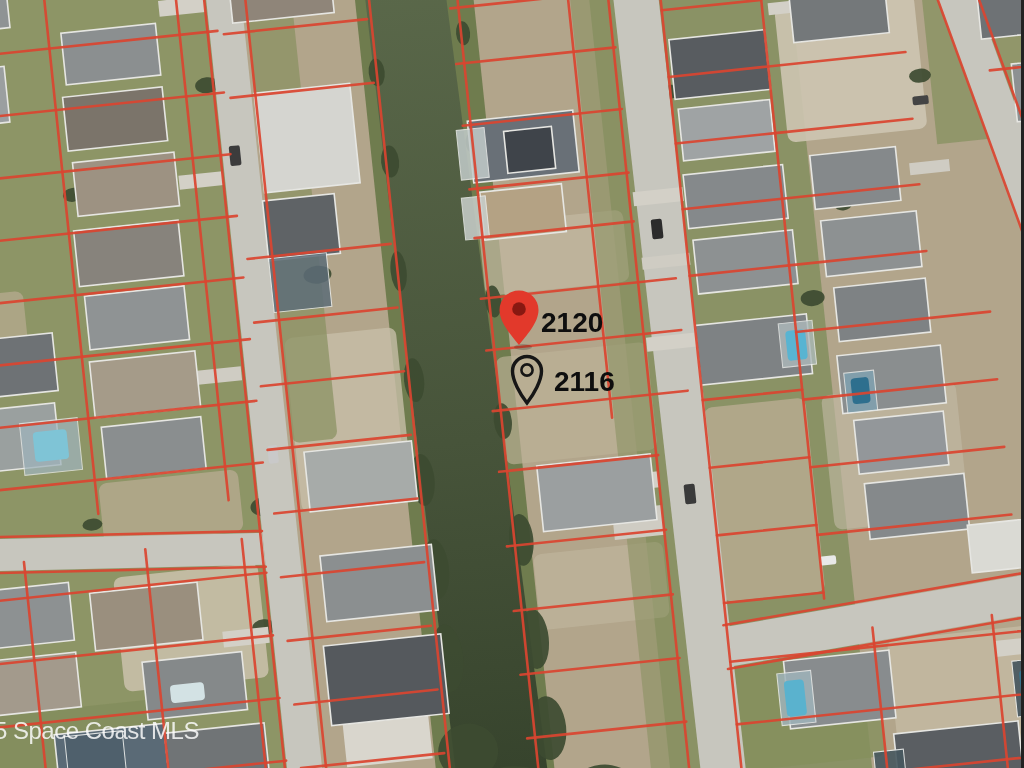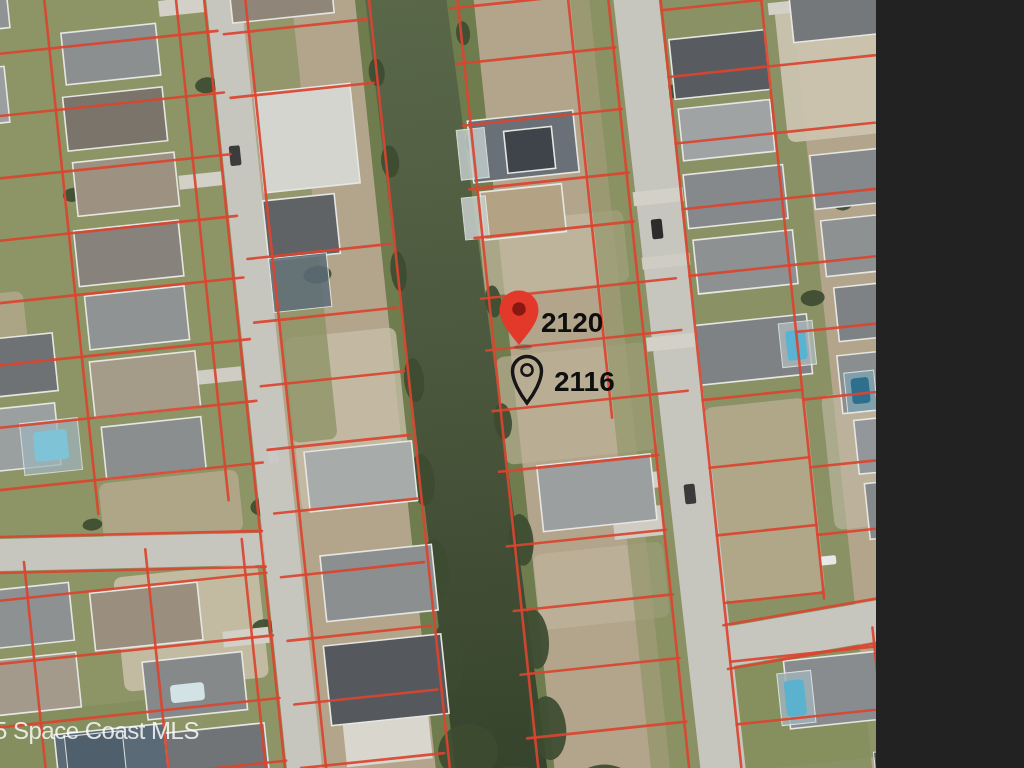--- a/index.html
+++ b/index.html
@@ -1,16 +1,16 @@
 <!DOCTYPE html>
 <html><head>
 <meta charset="utf-8">
 <style>
   html,body{margin:0;padding:0;background:#222;}
-  #app{position:relative;width:876px;height:768px;overflow:hidden;background:#fef9c3;}
+  #app{position:relative;width:1021px;height:768px;overflow:hidden;background:#fef9c3;}
   svg{display:block}
   .marker-label{font:700 28px "Liberation Sans", sans-serif; fill:#0e0e0e;}
   .watermark{font:400 24px "Liberation Sans", sans-serif; fill:#ffffff; opacity:.82; letter-spacing:-0.5px;}
 </style>
 </head>
 <body>
 
 <div id="app">
   <svg id="map-svg" width="1024" height="768" viewBox="0 0 1024 768" xmlns="http://www.w3.org/2000/svg">
     <defs>

